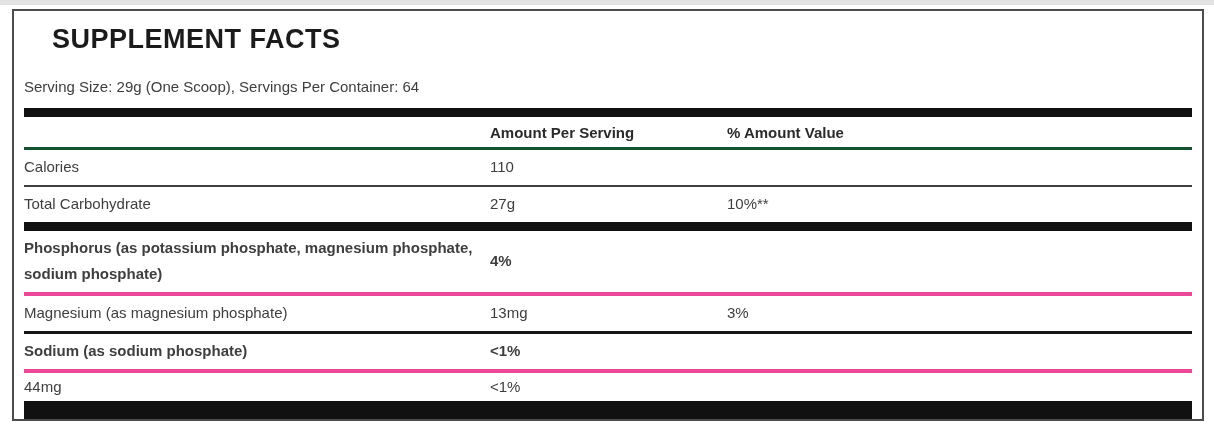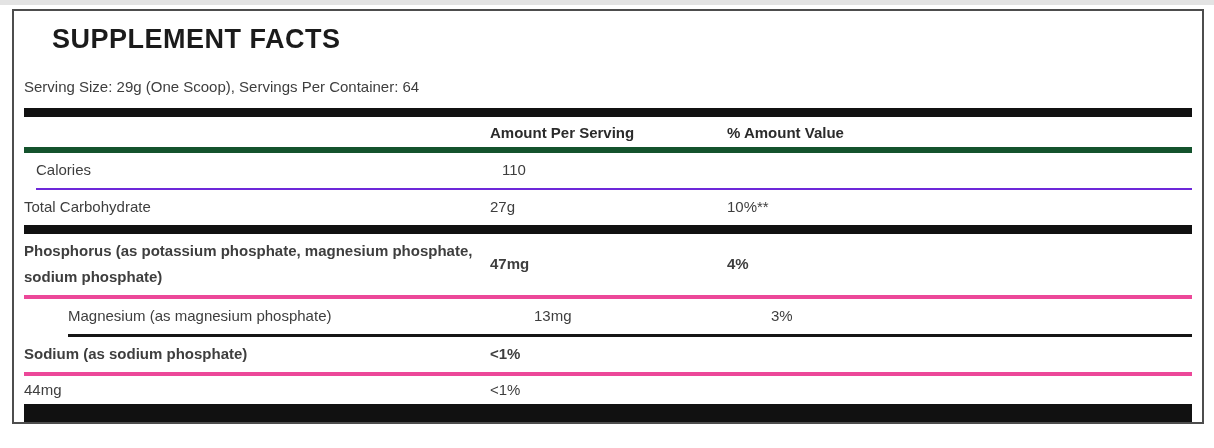--- a/index.html
+++ b/index.html
@@ -44,28 +44,28 @@
   .bar.after-serving { margin-top: 11px; }
   .grid-row {
     display: grid;
     grid-template-columns: 466px 237px 1fr;
     align-items: center;
     font-size: 15px;
     line-height: 19px;
   }
   .thead {
     padding: 6px 0 5px 0;
-    border-bottom: 6px solid #14532d;
+    border-bottom: 3px solid #14532d;
     font-weight: bold;
     color: #2b2b2b;
   }
   .row { padding: 4px 0 5px 0; }
   .row .c1 { padding-right: 6px; line-height: 26px; }
-  .b2 { border-bottom: 2px solid #6d28d9; margin-left: 12px; }
-  .b3 { border-bottom: 3px solid #161616; margin-left: 44px; }
+  .b2 { border-bottom: 2px solid #404040; }
+  .b3 { border-bottom: 3px solid #161616; }
   .b4 { border-bottom: 4px solid #ec4899; font-weight: bold; }
 </style>
 </head>
 <body>
 
 <div class="top-strip"></div>
 
 <div class="panel">
   <div class="panel-inner">
 
@@ -90,21 +90,20 @@
     <div class="grid-row row">
       <div class="c1">Total Carbohydrate</div>
       <div class="c2">27g</div>
       <div class="c3">10%**</div>
     </div>
 
     <div class="bar"></div>
 
     <div class="grid-row row b4">
       <div class="c1">Phosphorus (as potassium phosphate, magnesium phosphate, sodium phosphate)</div>
-      <div class="c2">47mg</div>
       <div class="c3">4%</div>
     </div>
 
     <div class="grid-row row b3">
       <div class="c1">Magnesium (as magnesium phosphate)</div>
       <div class="c2">13mg</div>
       <div class="c3">3%</div>
     </div>
 
     <div class="grid-row row b4">

